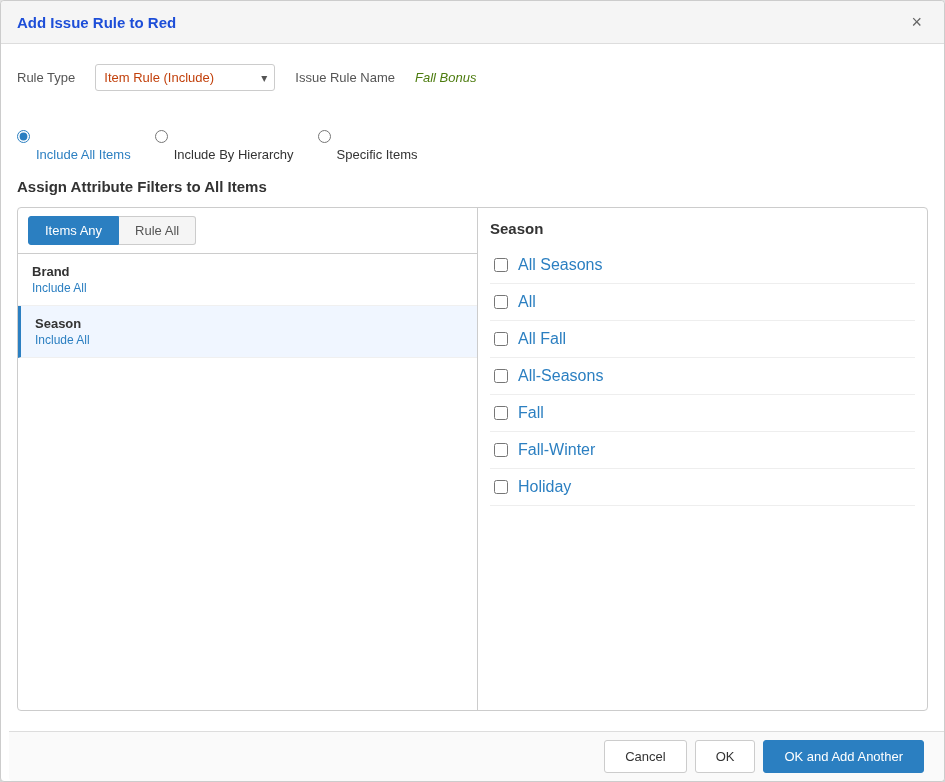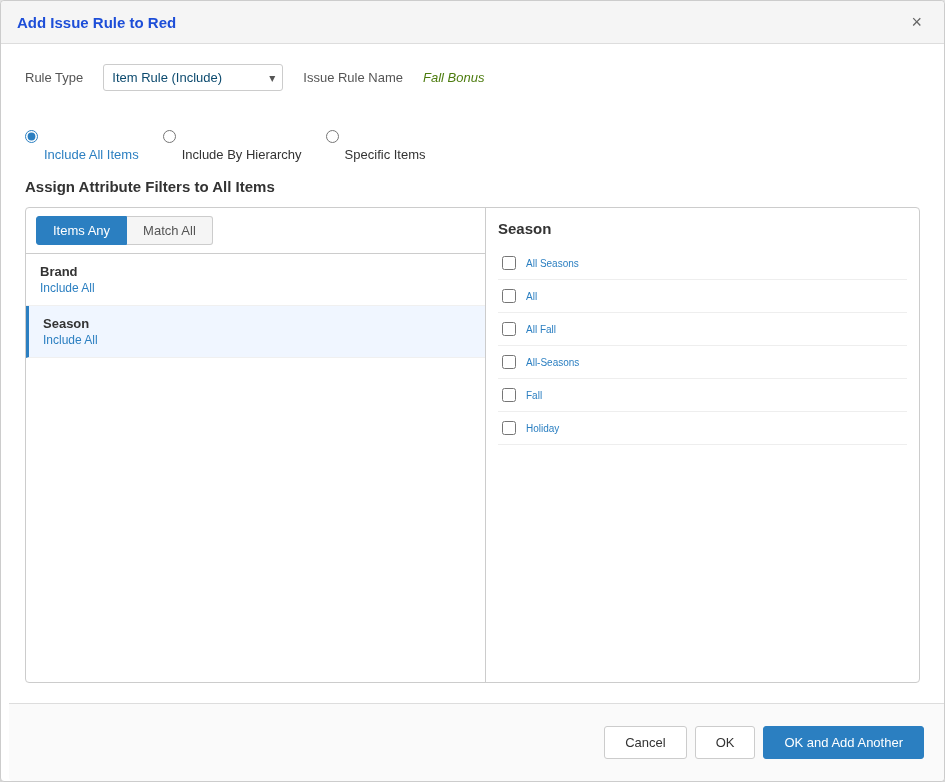--- a/index.html
+++ b/index.html
@@ -39,21 +39,21 @@
     .close-btn {
       background: none;
       border: none;
       cursor: pointer;
       font-size: 18px;
       color: #666;
       line-height: 1;
       padding: 2px 6px;
     }
     .dialog-body {
-      padding: 20px 24px;
+      padding: 20px 16px;
       flex: 1;
       display: flex;
       flex-direction: column;
     }
     .rule-row {
       display: flex;
       align-items: center;
       gap: 20px;
       margin-bottom: 20px;
     }
@@ -64,21 +64,21 @@
     }
     .rule-type-select {
       border: 1px solid #ccc;
       border-radius: 3px;
       padding: 5px 28px 5px 8px;
       font-size: 13px;
       appearance: none;
       background: #fff;
       cursor: pointer;
       min-width: 180px;
-      color: #0c4a6e;
+      color: #c2410c;
     }
     .select-wrapper {
       position: relative;
       display: inline-block;
     }
     .select-wrapper::after {
       content: '▾';
       position: absolute;
       right: 8px;
       top: 50%;
@@ -217,27 +217,27 @@
       cursor: pointer;
     }
     .checkbox-item input[type=checkbox] {
       accent-color: #2b7fc1;
       cursor: pointer;
       width: 14px;
       height: 14px;
       flex-shrink: 0;
     }
     .checkbox-item label {
-      font-size: 10px;
+      font-size: 16px;
       color: #2b7fc1;
       cursor: pointer;
     }
     .dialog-footer {
       border-top: 1px solid #ddd;
-      padding: 22px 20px;
+      padding: 8px 20px;
       display: flex;
       justify-content: flex-end;
       gap: 8px;
       background: #fafafa;
       border-radius: 0 0 4px 4px;
       margin-left: 8px;
     }
     .btn {
       padding: 8px 20px;
       border-radius: 3px;
@@ -292,21 +292,21 @@
       </div>
     </div>
 
     <div class="section-title">Assign Attribute Filters to All Items</div>
 
     <div class="filter-container">
 
       <div class="filter-left">
         <div class="match-tabs">
           <button class="match-tab active">Items Any</button>
-          <button class="match-tab">Match All</button>
+          <button class="match-tab">Rule All</button>
         </div>
         <div class="filter-items">
           <div class="filter-item">
             <div class="filter-item-name">Brand</div>
             <div class="filter-item-sub">Include All</div>
           </div>
           <div class="filter-item selected">
             <div class="filter-item-name">Season</div>
             <div class="filter-item-sub">Include All</div>
           </div>
@@ -330,20 +330,24 @@
           </div>
           <div class="checkbox-item">
             <input type="checkbox" id="s3" style="">
             <label for="s3">All-Seasons</label>
           </div>
           <div class="checkbox-item">
             <input type="checkbox" id="s4" style="">
             <label for="s4">Fall</label>
           </div>
           <div class="checkbox-item">
+            <input type="checkbox" id="s5" style="">
+            <label for="s5">Fall-Winter</label>
+          </div>
+          <div class="checkbox-item">
             <input type="checkbox" id="s6" style="">
             <label for="s6">Holiday</label>
           </div>
         </div>
       </div>
 
     </div>
 
   </div>
 

